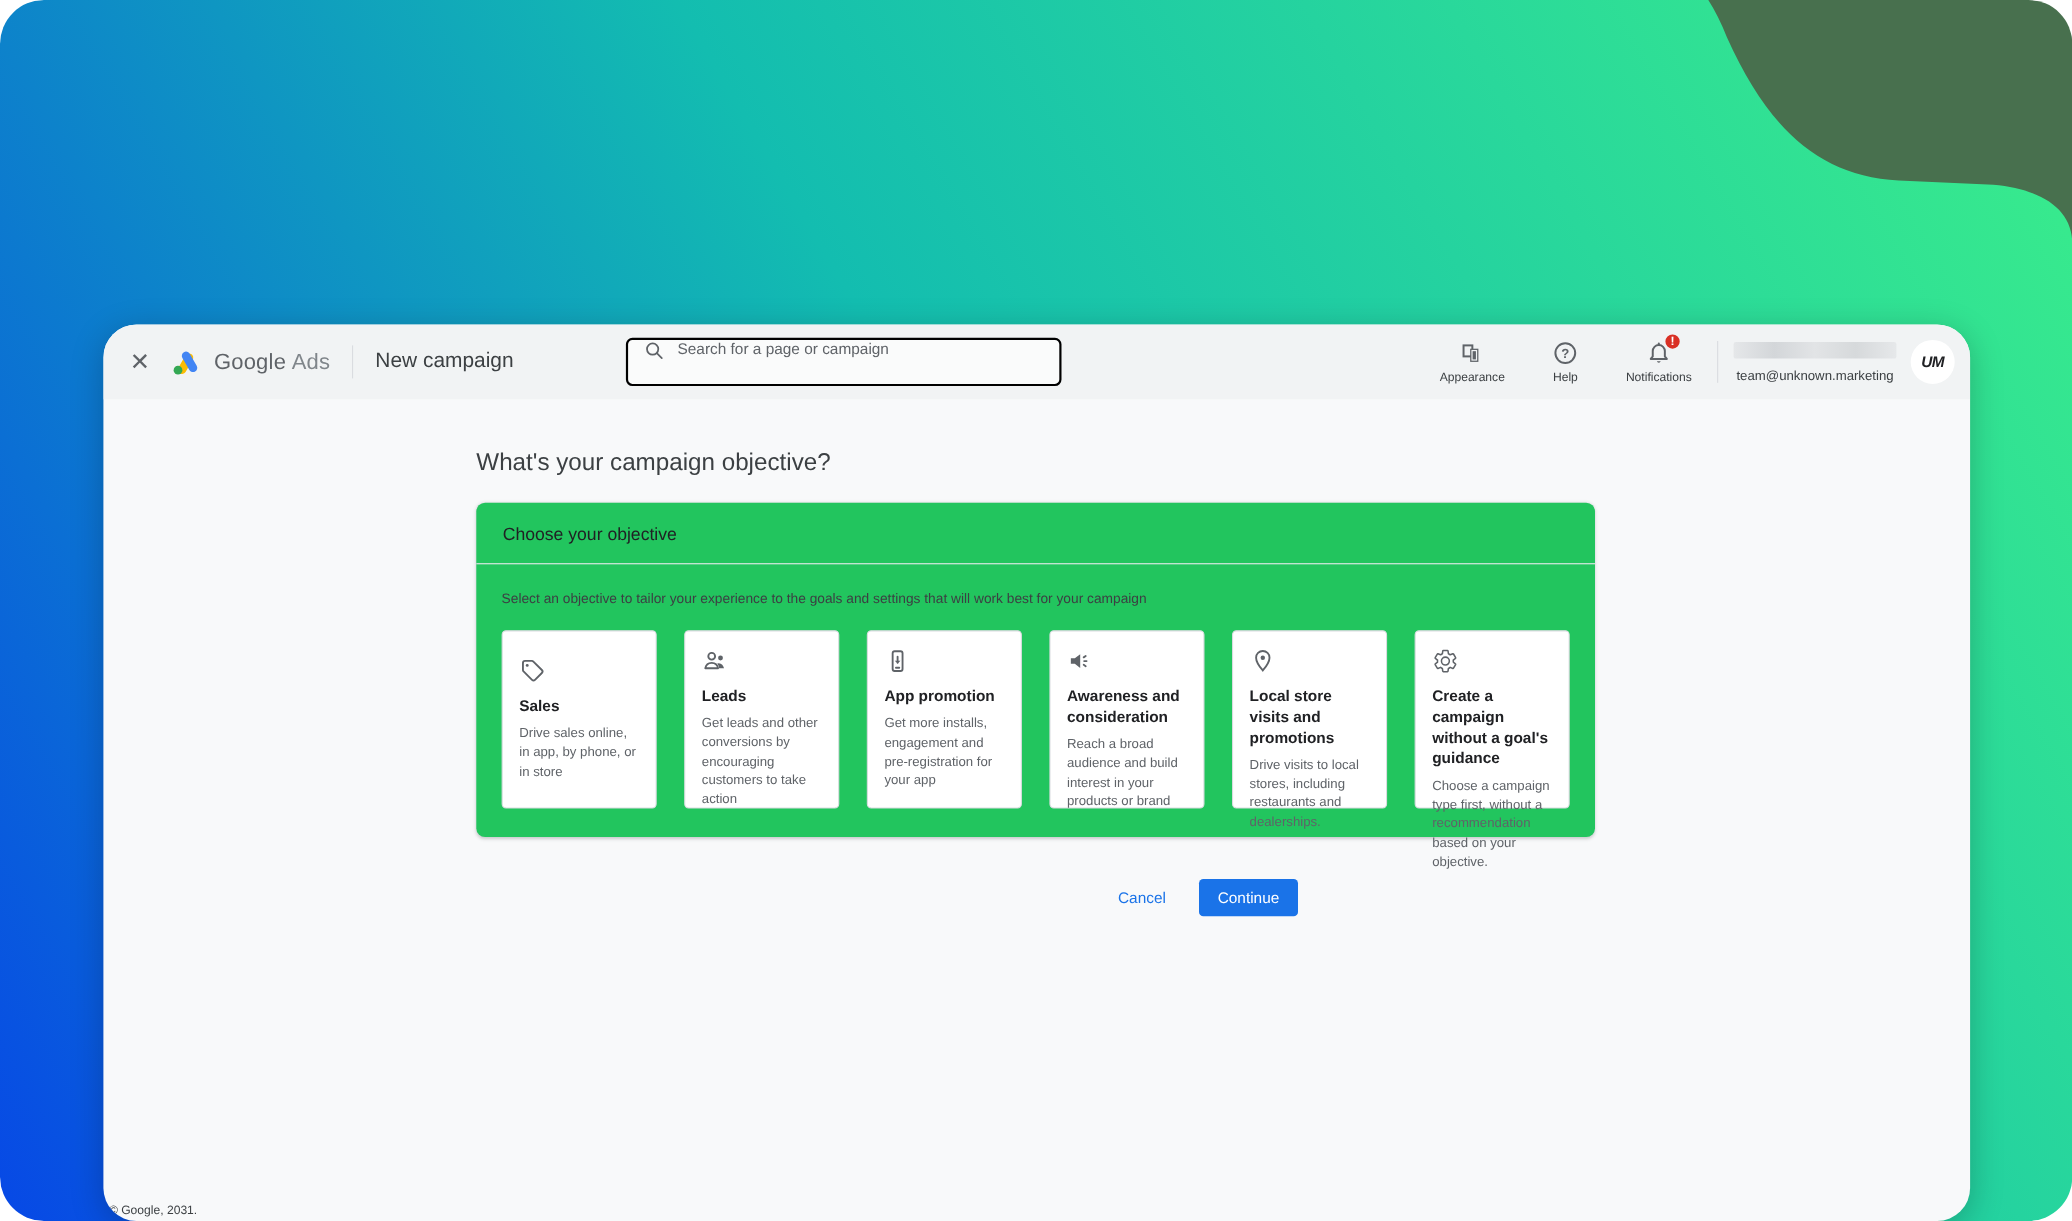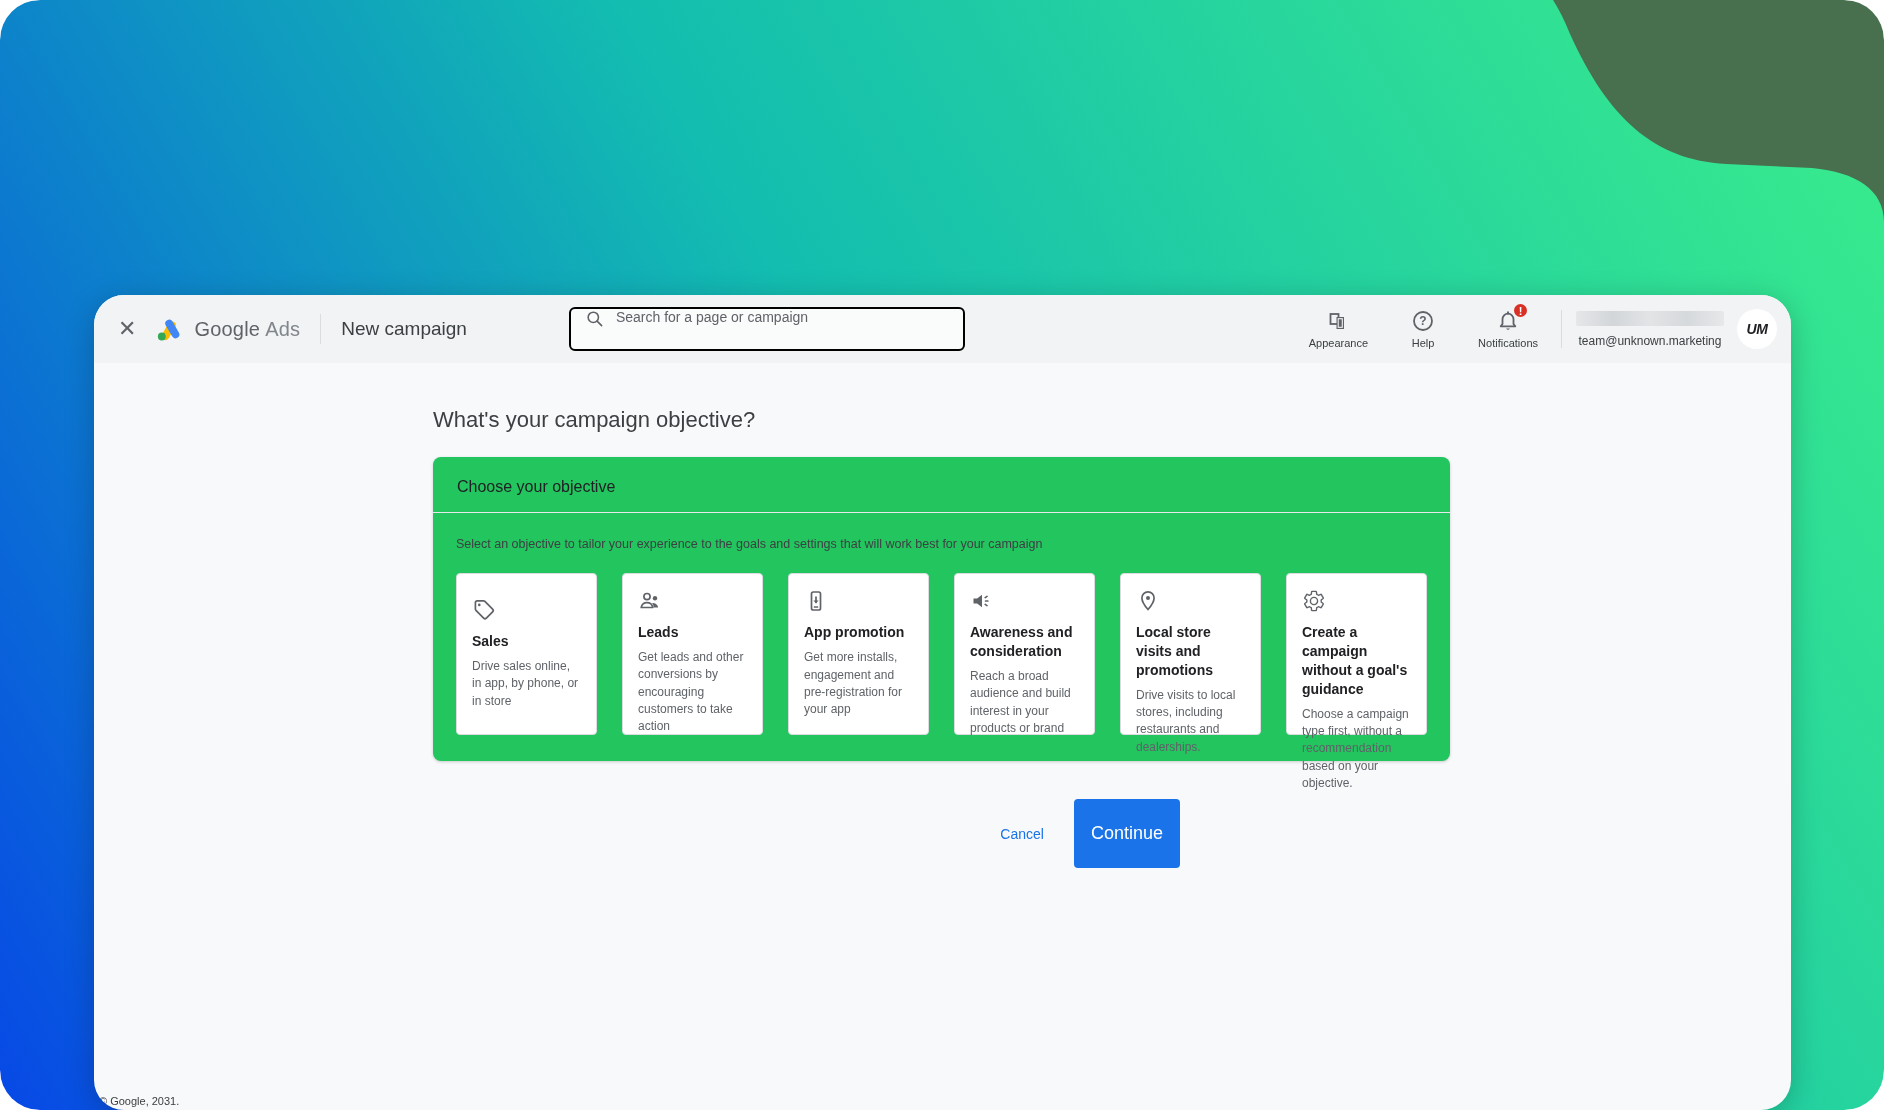--- a/index.html
+++ b/index.html
@@ -110,21 +110,21 @@
     width: 1086px; margin-top: 38px; display: flex;
     justify-content: flex-end; align-items: center;
   }
   .cancel-btn {
     background: none; border: none; color: #1a73e8; font-size: 14px;
     font-weight: 500; cursor: pointer; padding: 9px 14px; margin-right: 16px;
     font-family: "Liberation Sans", sans-serif;
   }
   .continue-btn {
     background: #1a73e8; color: #ffffff; border: none; border-radius: 4px;
-    font-size: 18px; font-weight: 500; padding: 24px 17px; cursor: pointer;
+    font-size: 14px; font-weight: 500; padding: 9px 17px; cursor: pointer;
     font-family: "Liberation Sans", sans-serif;
   }
   .footer-note {
     position: absolute; left: 5px; bottom: 3px; font-size: 11px; color: #3c4043;
   }
   svg { display: block; }
 </style>
 </head>
 <body>
 

